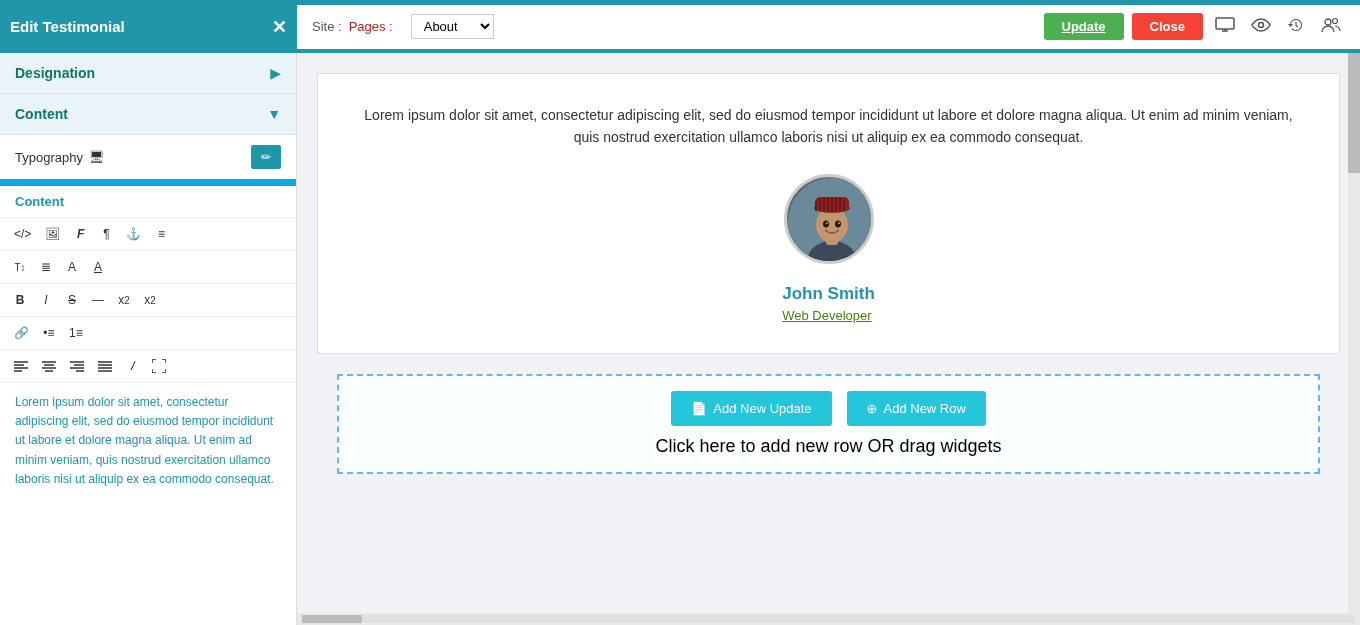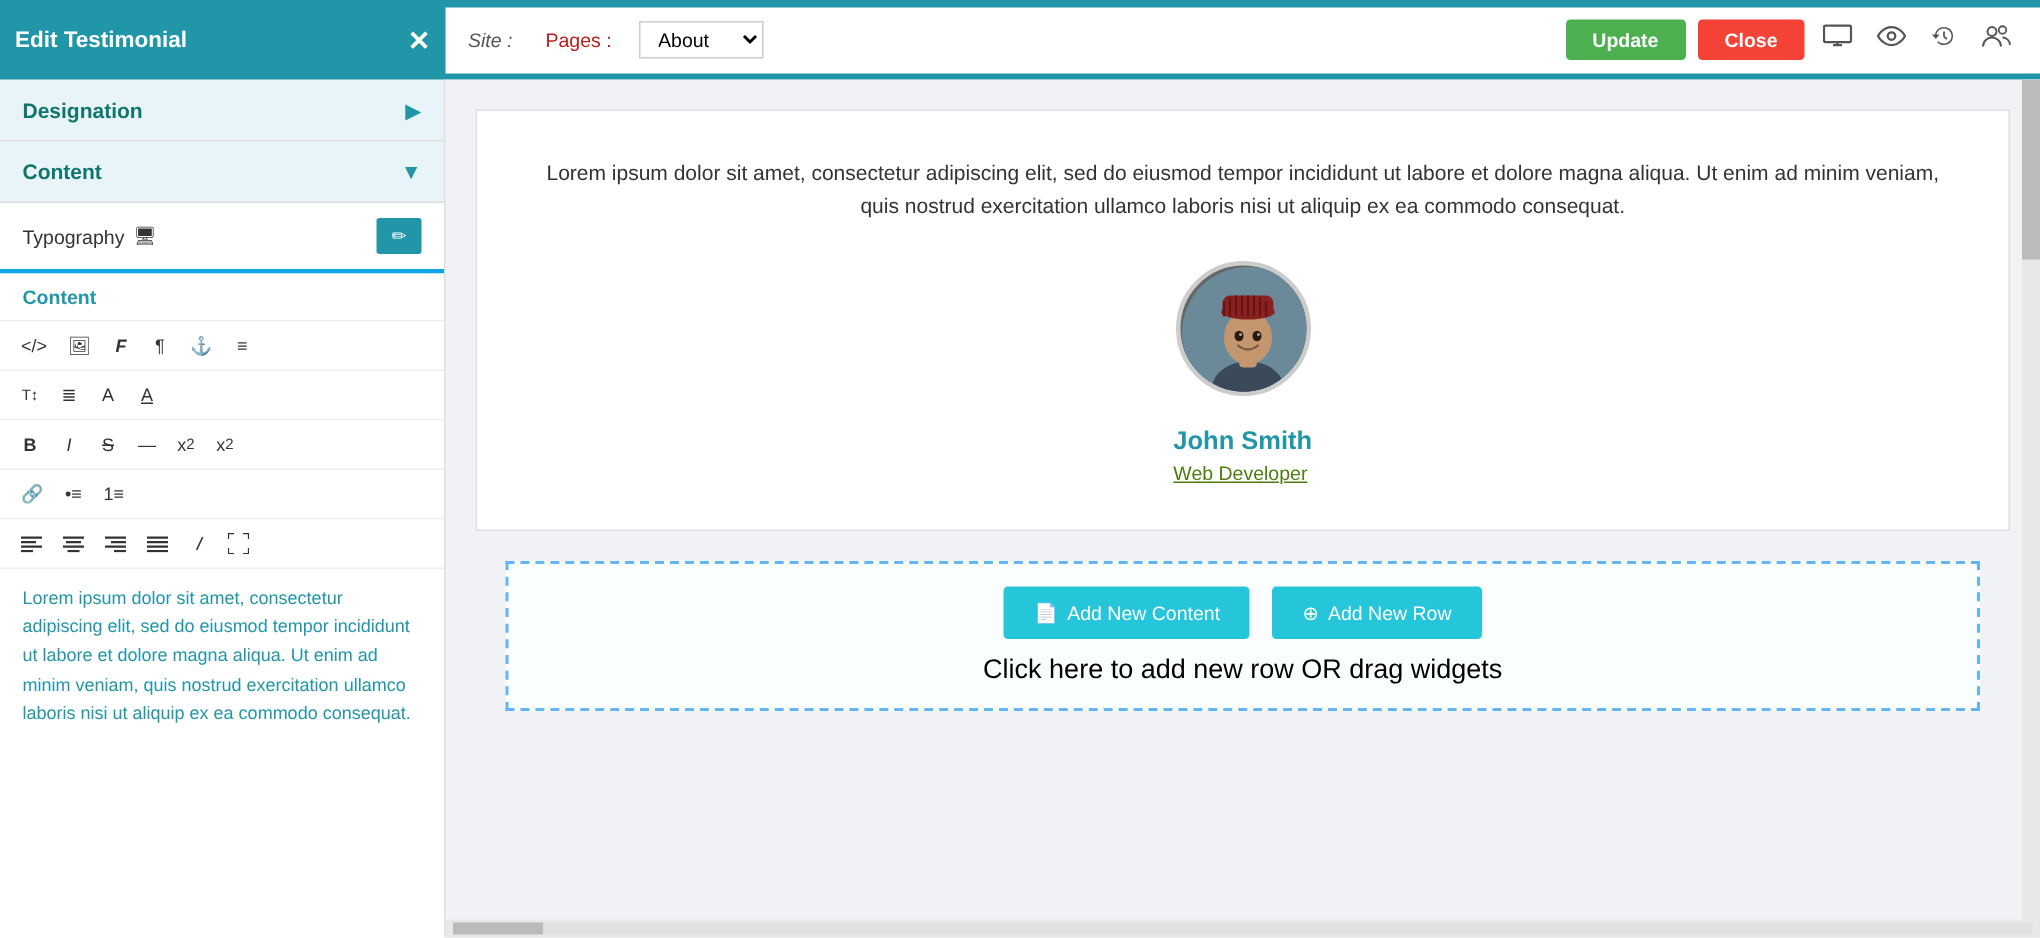--- a/index.html
+++ b/index.html
@@ -39,22 +39,21 @@
     .top-bar-main {
       display: flex;
       align-items: center;
       flex: 1;
       background: white;
       height: 44px;
       padding: 0 15px;
     }
     .site-label {
       color: #555;
-      margin-right: 22px;
-      font-style: italic;
+      margin-right: 7px;
     }
     .pages-label {
       color: #b91c1c;
       margin-right: 18px;
       text-align: center;
     }
     .pages-select {
       border: 1px solid #ccc;
       padding: 3px 8px;
       font-size: 13px;
@@ -69,20 +68,21 @@
     }
     .btn-update {
       background: #4caf50;
       color: white;
       border: none;
       padding: 6px 18px;
       font-size: 13px;
       font-weight: bold;
       cursor: pointer;
       border-radius: 3px;
+      text-decoration: underline;
     }
     .btn-close {
       background: #f44336;
       color: white;
       border: none;
       padding: 6px 18px;
       font-size: 13px;
       font-weight: bold;
       cursor: pointer;
       border-radius: 3px;
@@ -136,21 +136,21 @@
     .section-header-icon {
       color: #2196a8;
       font-size: 14px;
     }
 
     .typography-row {
       display: flex;
       align-items: center;
       justify-content: space-between;
       padding: 10px 15px;
-      border-bottom: 3px solid #0ea5e9;
+      border-bottom: 7px solid #0ea5e9;
       background: white;
     }
     .typography-label {
       font-size: 13px;
       color: #333;
       display: flex;
       align-items: center;
       gap: 6px;
     }
     .typography-edit-btn {
@@ -554,21 +554,21 @@
             <div class="author-name">John Smith</div>
             <div class="author-title">Web Developer</div>
           </div>
         </div>
       </div>
 
       <div class="add-section-area">
         <div class="add-section-buttons">
           <button class="btn-add-section">
             <span>📄</span>
-            <span>Add New Content</span>
+            <span>Add New Update</span>
           </button>
           <button class="btn-add-row">
             <span>⊕</span>
             <span>Add New Row</span>
           </button>
         </div>
         <div class="add-hint-text">Click here to add new row OR drag widgets</div>
       </div>
 
     </div>

